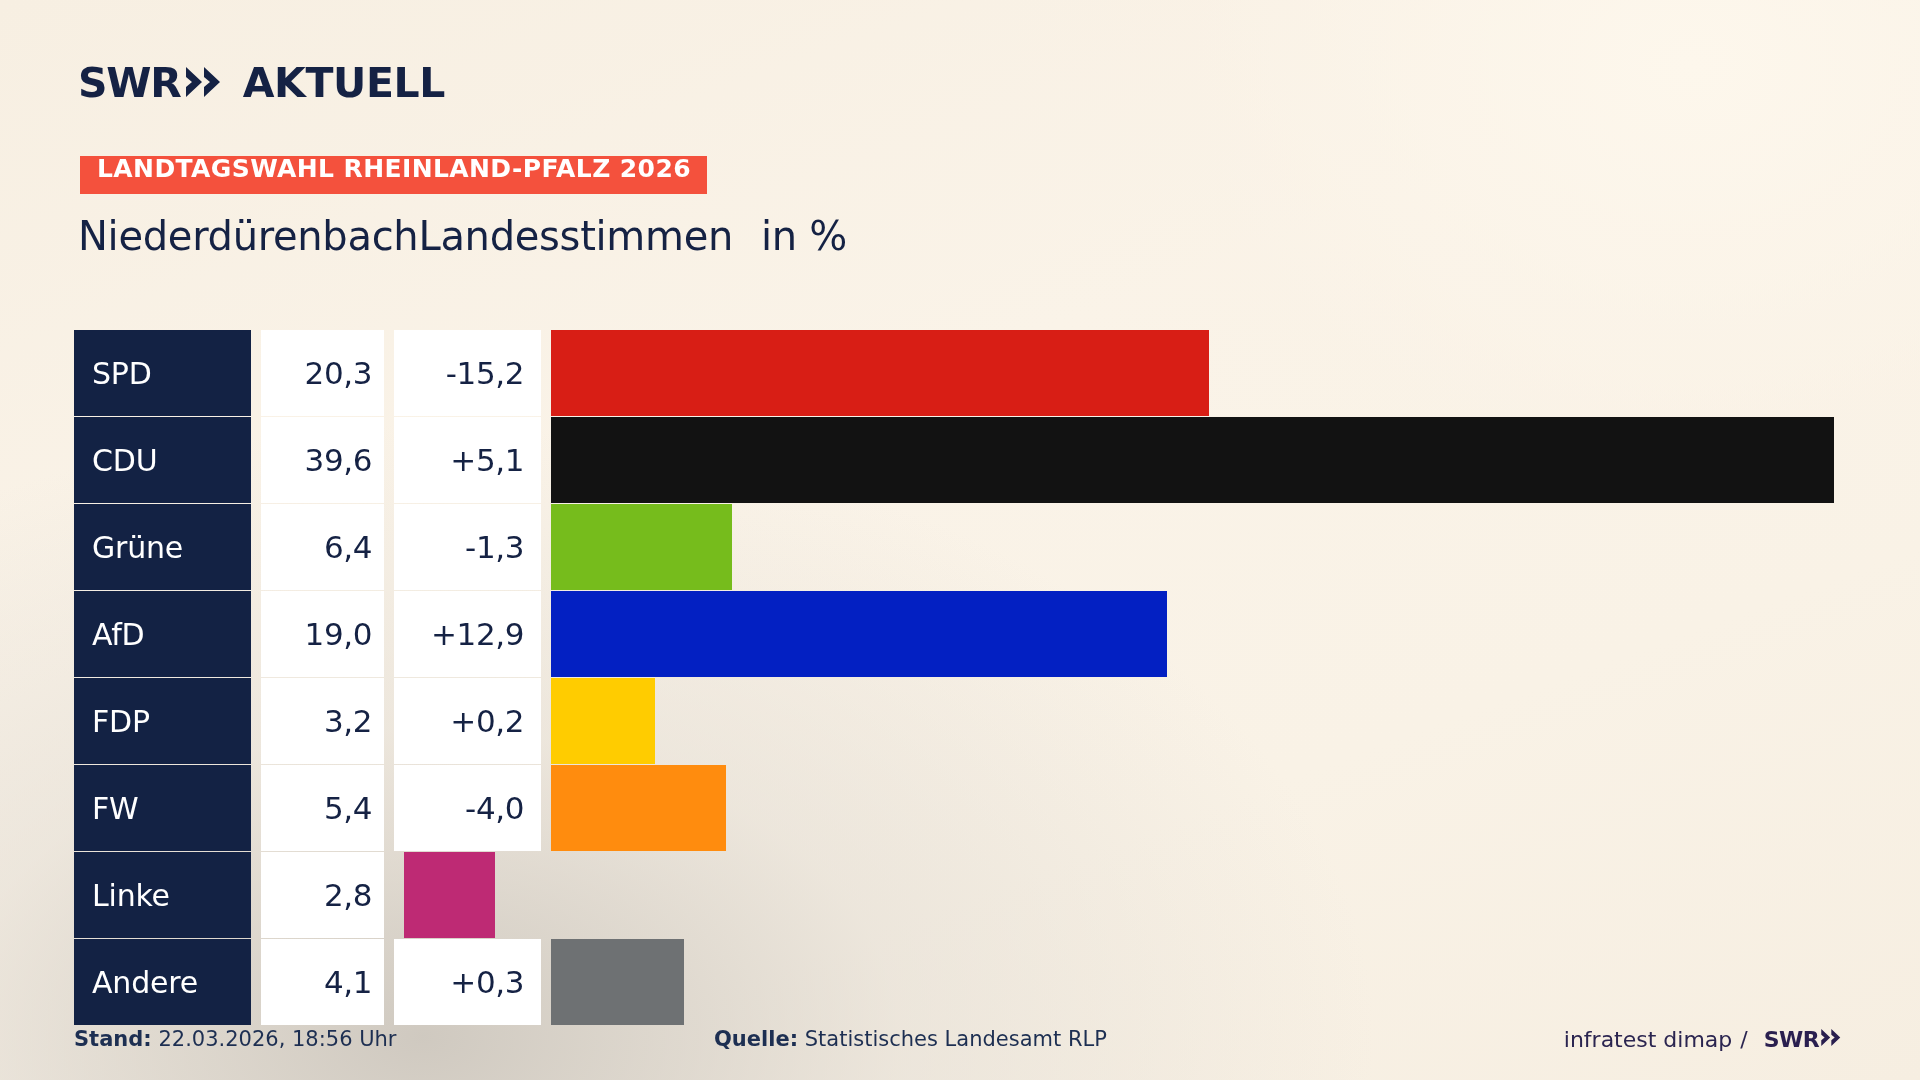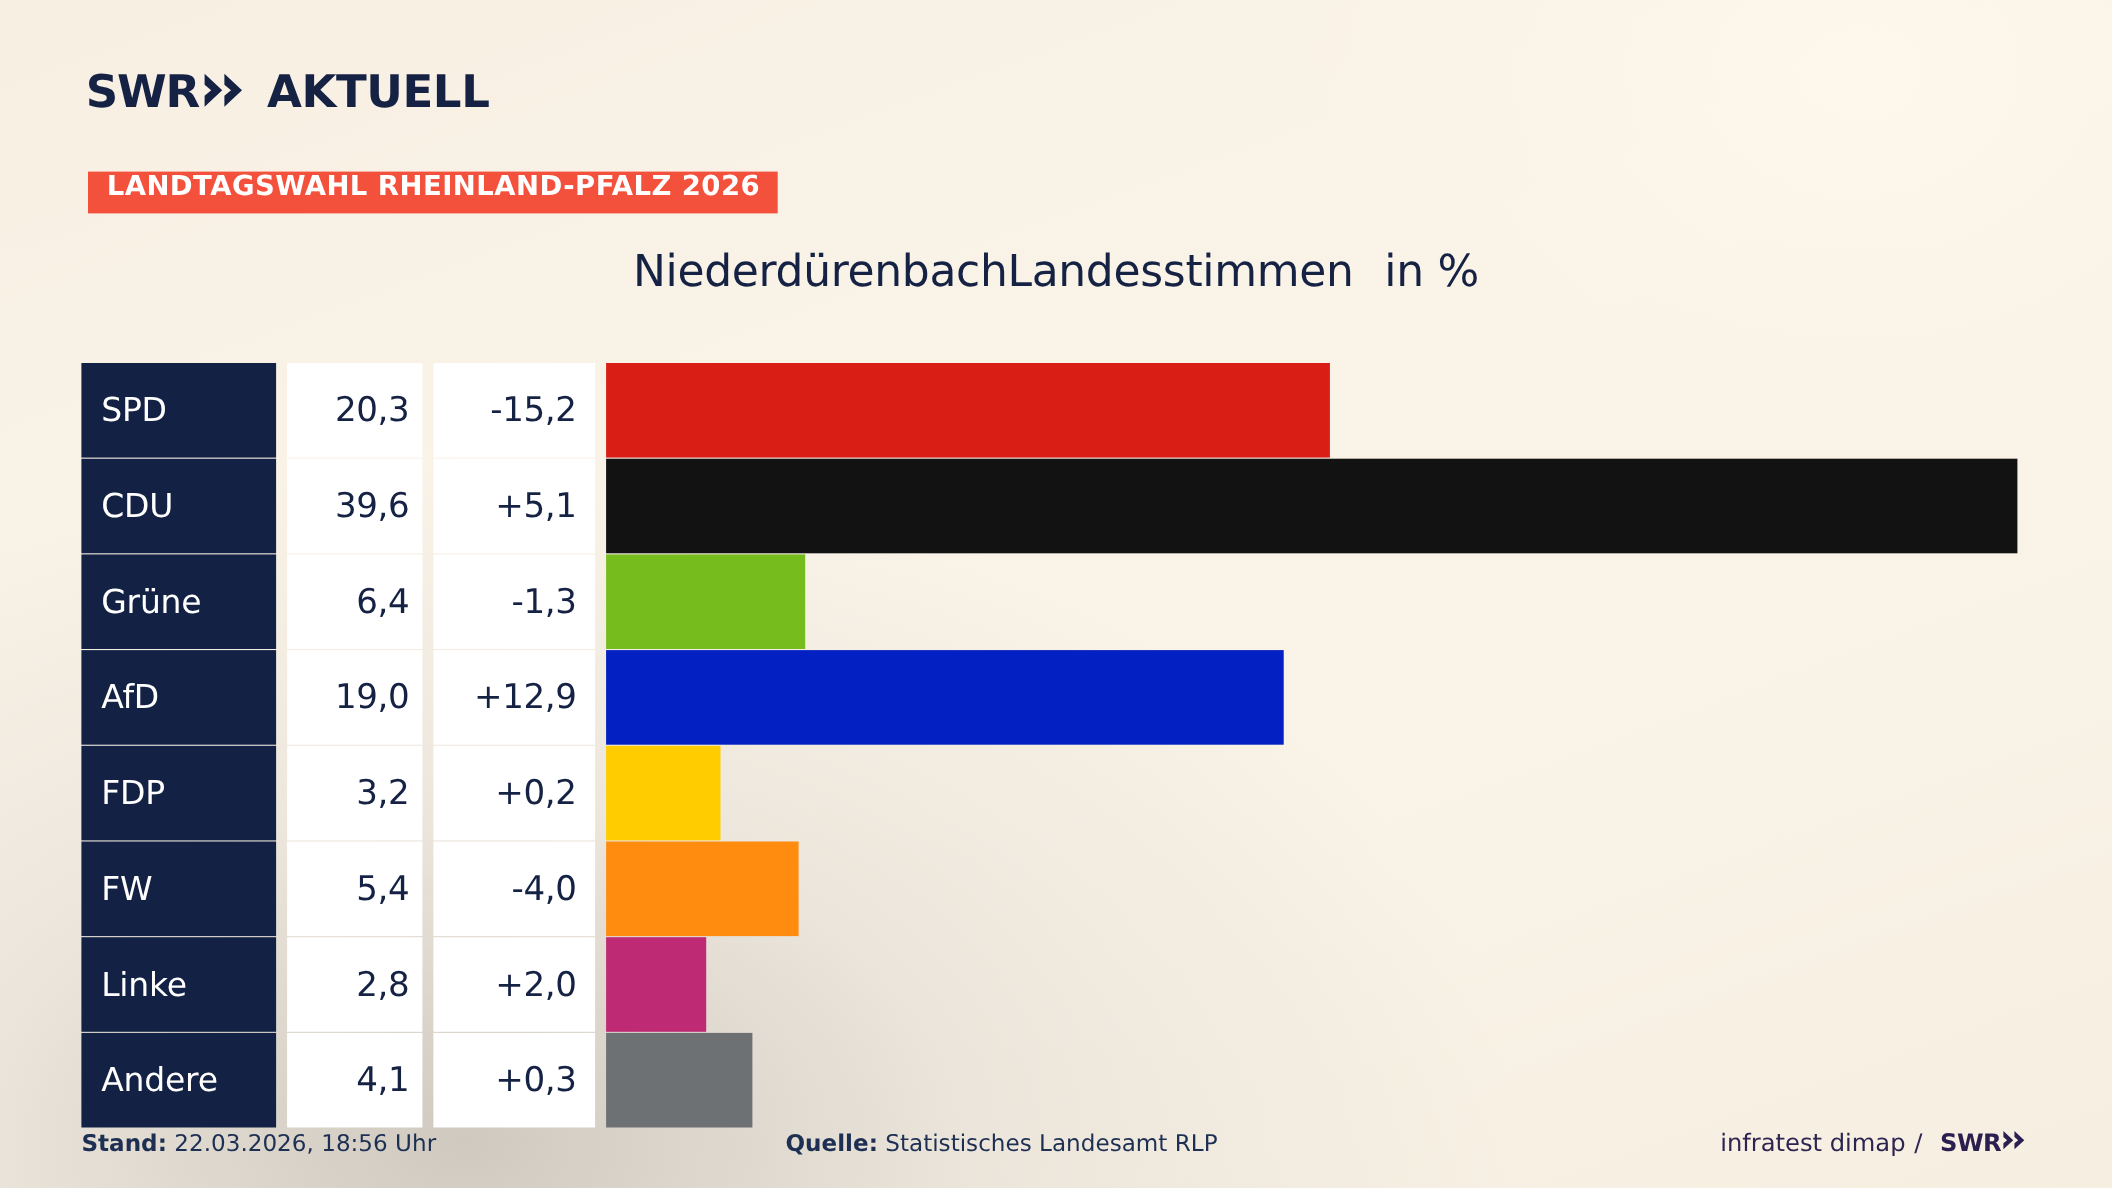--- a/index.html
+++ b/index.html
@@ -72,25 +72,25 @@
     letter-spacing: 0.4px;
     color: #ffffff;
     line-height: 1;
     white-space: nowrap;
   }
 
   .subhead {
     position: absolute;
     left: 78px;
     right: 78px;
-    top: 218px;
+    top: 207px;
     height: 58px;
     display: flex;
     align-items: center;
-    justify-content: center;
+    justify-content: flex-start;
   }
   .subhead-left {
     font-size: 40px;
     color: #152244;
     font-family: "DejaVu Sans", sans-serif;
     letter-spacing: -0.3px;
     white-space: nowrap;
   }
   .subhead-right {
     display: flex;
@@ -338,23 +338,20 @@
       </div>
       <div class="row">
         <div class="cell-party">
           <span>Linke</span>
         </div>
         <div class="cell-gap"></div>
         <div class="cell-num">
           <span>2,8</span>
         </div>
         <div class="cell-gap"></div>
-        <div class="cell-diff">
-          <span>+2,0</span>
-        </div>
         <div class="cell-gap"></div>
         <div class="bar-track">
           <div class="bar" style="width: 90.72px; background: rgb(190, 42, 116);"></div>
         </div>
       </div>
       <div class="row">
         <div class="cell-party">
           <span>Andere</span>
         </div>
         <div class="cell-gap"></div>

